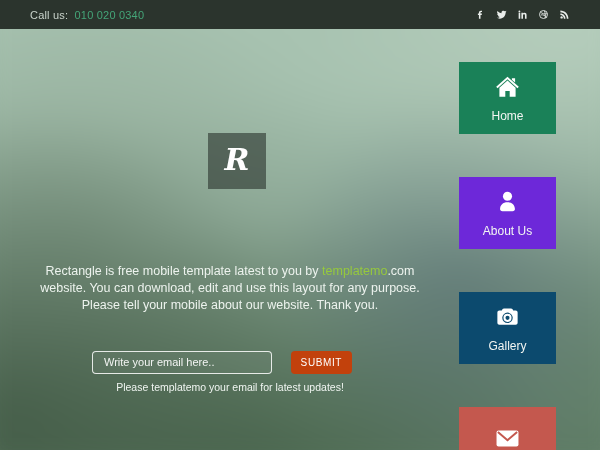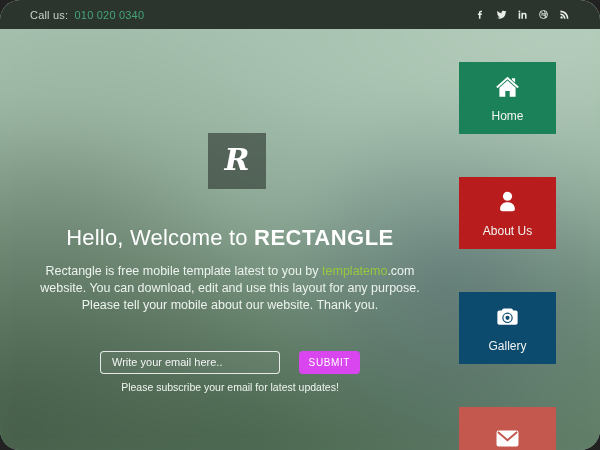--- a/index.html
+++ b/index.html
@@ -1,19 +1,19 @@
 <!DOCTYPE html>
 <html><head>
 <meta charset="utf-8">
 <style>
   html,body{margin:0;padding:0;background:#222;}
   *{box-sizing:border-box;}
   .screen{
     position:relative;width:600px;height:450px;overflow:hidden;
-    font-family:"Liberation Sans",sans-serif;background:#8fab99;border-radius:20px;
+    font-family:"Liberation Sans",sans-serif;background:#8fab99;
   }
   
   .bg{
     position:absolute;left:-40px;top:-40px;right:-40px;bottom:-40px;
     filter:blur(22px);
     background:
       radial-gradient(circle at 90% 12%, rgba(198,218,202,.45) 0%, rgba(198,218,202,0) 35%),
       radial-gradient(circle at 74% 62%, rgba(80,102,112,.55) 0%, rgba(80,102,112,0) 32%),
       radial-gradient(circle at 6% 86%, rgba(48,70,50,.65) 0%, rgba(48,70,50,0) 40%),
       radial-gradient(circle at 46% 104%, rgba(56,82,58,.6) 0%, rgba(56,82,58,0) 45%),
@@ -47,21 +47,21 @@
     position:absolute;left:0;top:225px;width:460px;text-align:center;
     font-size:22px;font-weight:400;color:#fff;letter-spacing:.2px;
   }
   .heading .brand{font-weight:600;letter-spacing:.5px;}
   .desc{
     position:absolute;left:25px;top:263px;width:410px;text-align:center;
     font-size:12.5px;line-height:17px;color:#edf3ee;font-weight:400;
   }
   .desc a{text-decoration:none;}
   .subscribe{
-    position:absolute;left:100px;top:350px;width:260px;height:24px;
+    position:absolute;left:92px;top:350px;width:260px;height:24px;
     display:flex;align-items:center;
   }
   .subscribe input{
     width:190px;height:23px;border:1px solid rgba(255,255,255,.85);
     border-radius:4px;background:rgba(255,255,255,.05);
     color:#fff;font-size:11px;padding:0 11px;outline:none;
     font-family:"Liberation Sans",sans-serif;
   }
   .subscribe input::placeholder{color:rgba(255,255,255,.92);}
   .subscribe button{
@@ -124,43 +124,40 @@
             <path d="M2 6.6v2.3c2.8 0 5.1 2.3 5.1 5.1h2.3c0-4.1-3.3-7.4-7.4-7.4zM2 2.3v2.3c5.2 0 9.4 4.2 9.4 9.4h2.3C13.7 7.5 8.5 2.3 2 2.3z"></path>
           </svg>
       </a>
     </div>
   </div>
 
   <div class="hero">
     <div class="logo">
       <span>R</span>
     </div>
-    <div class="heading">
-      <span>Hello, Welcome to </span><span class="brand">RECTANGLE</span>
-    </div>
     <div class="desc">
       <span>Rectangle is free mobile template latest to you by </span><a href="#" style="color: rgb(150, 201, 61);">templatemo</a><span>.com website. You can download, edit and use this layout for any purpose. Please tell your mobile about our website. Thank you.</span>
     </div>
     <div class="subscribe">
       <input type="text" placeholder="Write your email here.." style="">
-      <button style="background-color: #d946ef;">SUBMIT</button>
+      <button style="background-color: #c2410c;">SUBMIT</button>
     </div>
-    <div class="note">Please subscribe your email for latest updates!</div>
+    <div class="note">Please templatemo your email for latest updates!</div>
   </div>
 
   <div class="tiles">
     <div class="tile tile-0" style="background-color: rgb(26, 129, 88);">
       <span class="ticon">
         <svg viewBox="0 0 16 16" fill="#fff">
             <path d="M10.6 3.1h1.9v2.6l-1.9-1.7zM8 2.2 1.3 8.1l.8.9L8 3.7 13.9 9l.8-.9zM3.2 8.7V14h3.5v-3.4h2.6V14h3.5V8.7L8 4.5z"></path>
           </svg>
       </span>
       <span class="tlabel">Home</span>
     </div>
-    <div class="tile tile-1" style="background-color: #b91c1c;">
+    <div class="tile tile-1" style="background-color: #6d28d9;">
       <span class="ticon">
         <svg viewBox="0 0 16 16" fill="#fff">
             <circle cx="8" cy="4.9" r="2.7"></circle>
             <path d="M8 8.4c-2.7 0-4.4 1.6-4.4 4.1 0 .8.5 1.3 1.4 1.3h6c.9 0 1.4-.5 1.4-1.3 0-2.5-1.7-4.1-4.4-4.1z"></path>
           </svg>
       </span>
       <span class="tlabel">About Us</span>
     </div>
     <div class="tile tile-2" style="background-color: #0c4a6e;">
       <span class="ticon">

